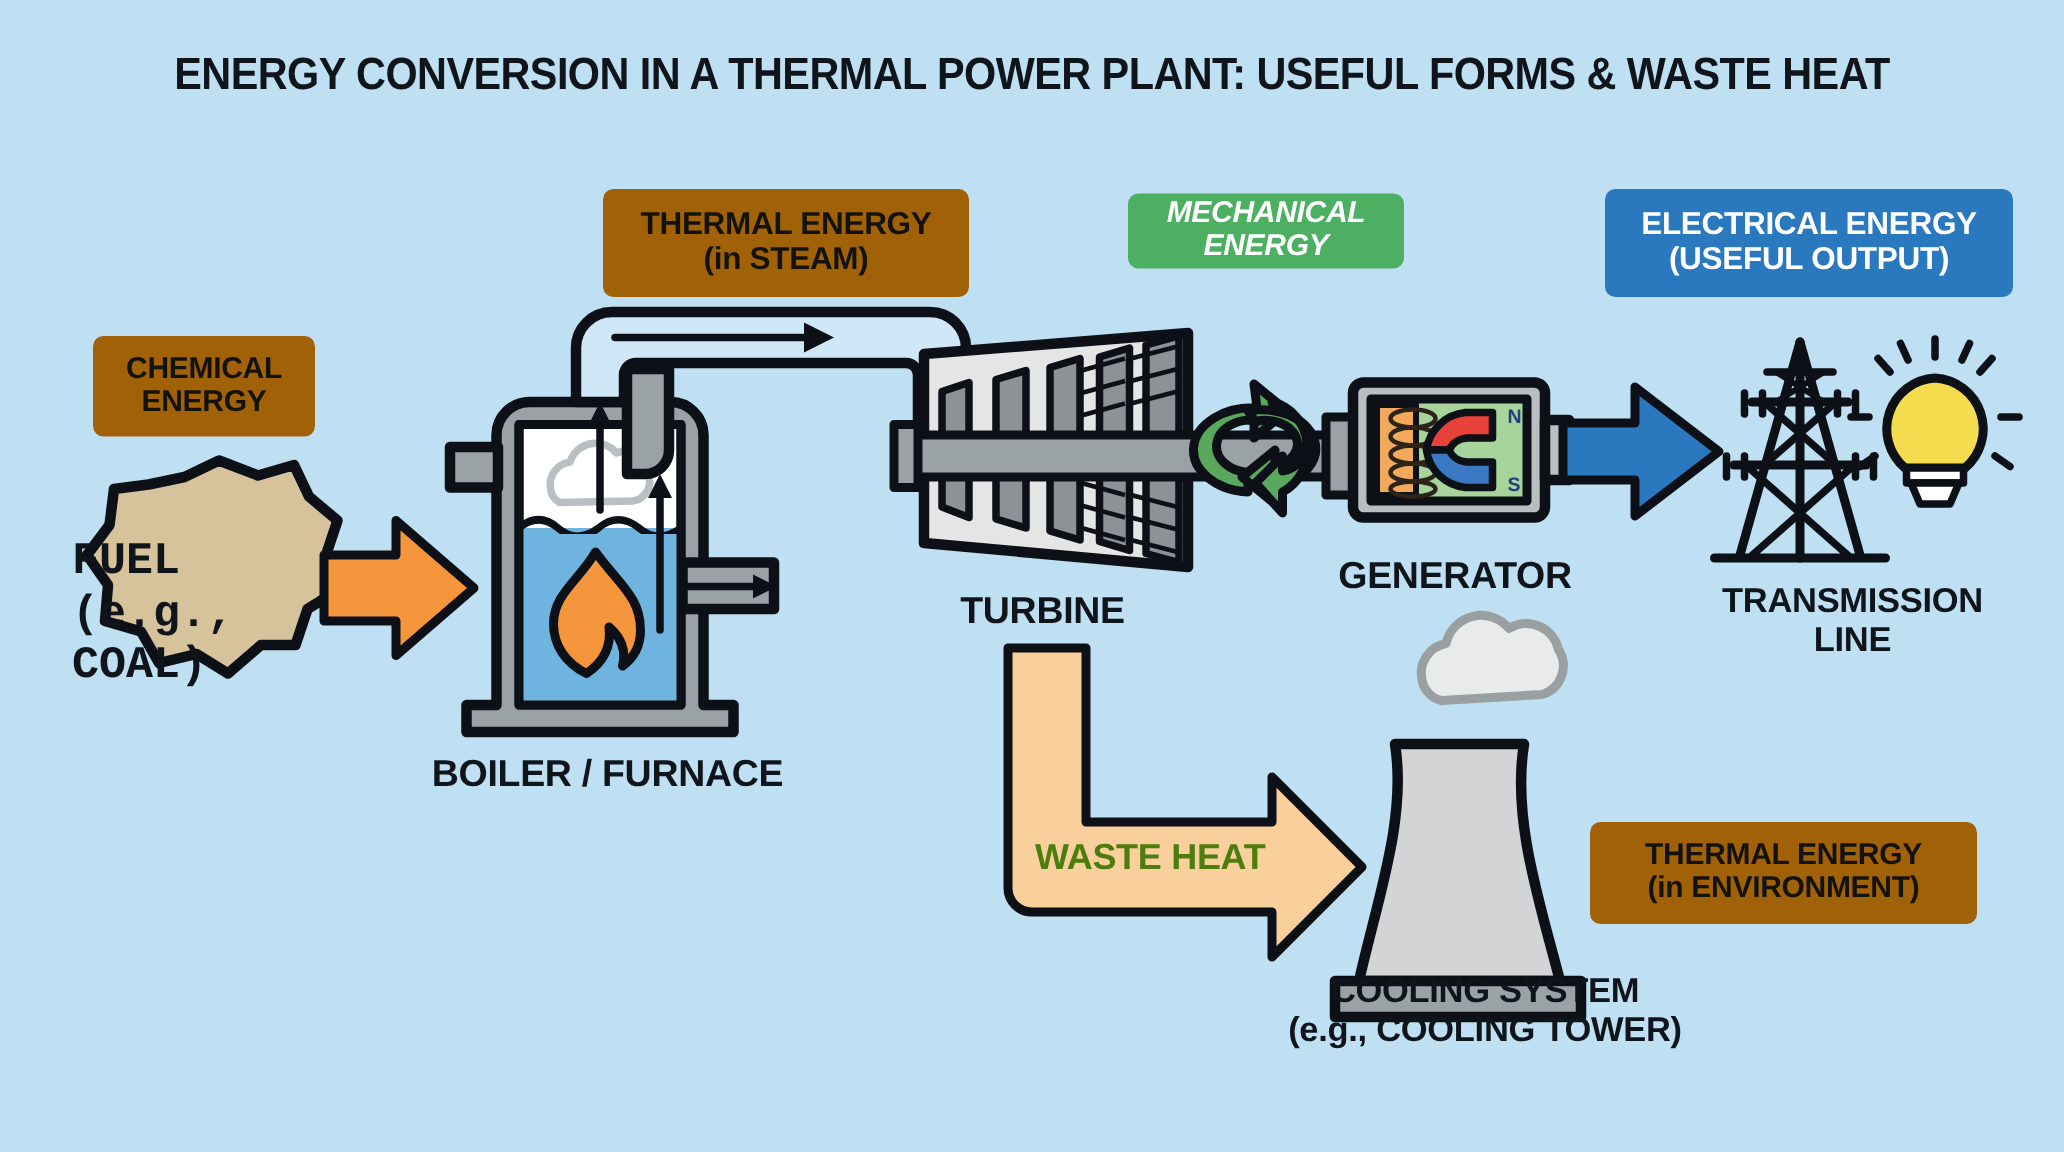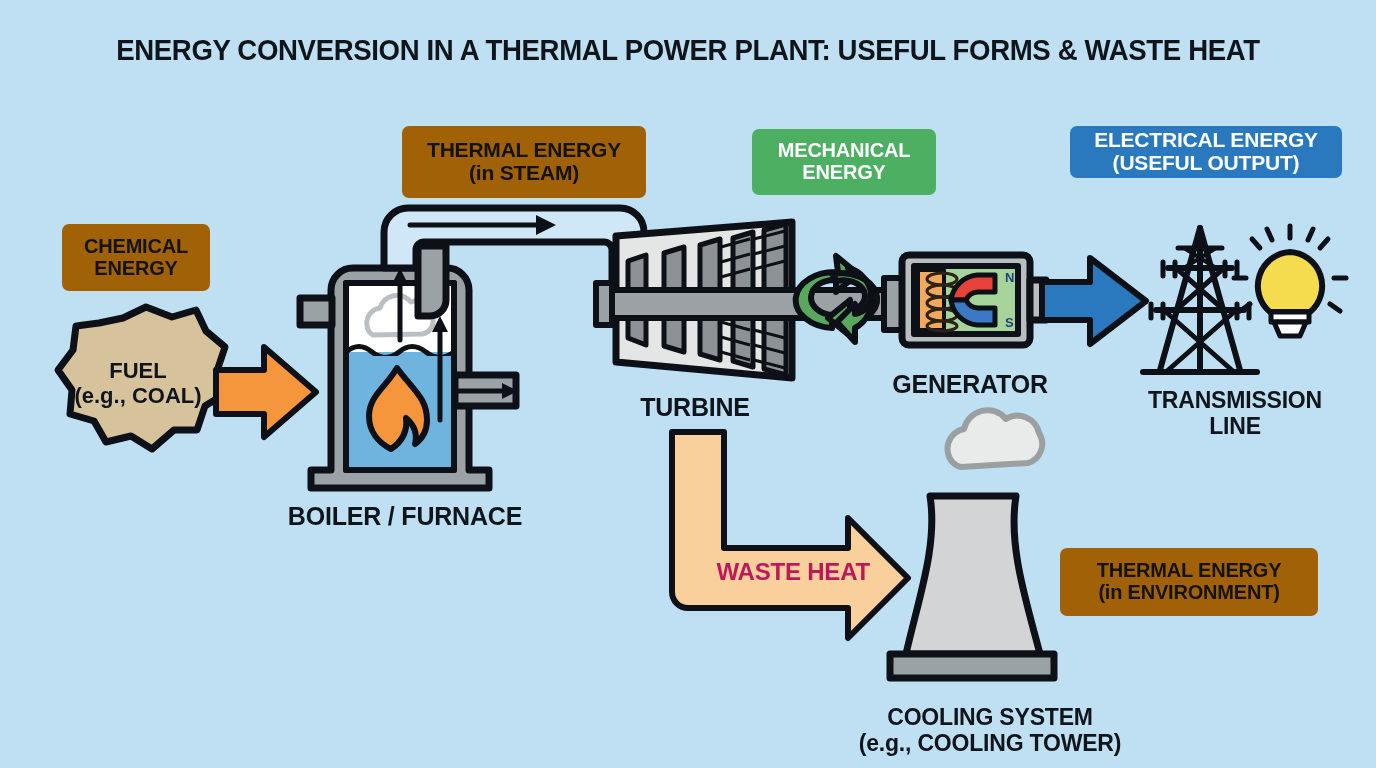--- a/index.html
+++ b/index.html
@@ -27,39 +27,39 @@
     box-sizing:border-box;
     letter-spacing:-0.2px;
   }
   .badge .l1,.badge .l2{display:block;white-space:nowrap;}
   .badge.orange{background:#a16207;color:#14120d;}
   .badge.green{background:#4caf62;color:#ffffff;}
   .badge.blue{background:#2a79be;color:#ffffff;}
 
   #badge-chemical{left:62px;top:224px;width:148px;height:67px;font-size:20px;}
   #badge-thermal-steam{left:402px;top:126px;width:244px;height:72px;font-size:21px;}
-  #badge-mechanical{left:752px;top:129px;width:184px;height:66px;font-size:20px;}
-  #badge-electrical{left:1070px;top:126px;width:272px;height:52px;font-size:21px;}
+  #badge-mechanical{left:752px;top:129px;width:184px;height:50px;font-size:20px;font-style:italic;}
+  #badge-electrical{left:1070px;top:126px;width:272px;height:72px;font-size:21px;}
   #badge-thermal-env{left:1060px;top:548px;width:258px;height:68px;font-size:20px;}
 
   
   .caption{
     position:absolute;text-align:center;font-weight:bold;color:#10151c;
     line-height:1.12;letter-spacing:-0.2px;white-space:nowrap;
   }
   #cap-boiler{left:230px;top:502px;width:350px;font-size:25px;}
   #cap-turbine{left:570px;top:393px;width:250px;font-size:25px;}
   #cap-generator{left:860px;top:370px;width:220px;font-size:25px;}
   #cap-transmission{left:1110px;top:388px;width:250px;font-size:23px;}
-  #cap-cooling{left:790px;top:705px;width:400px;font-size:23px;}
+  #cap-cooling{left:790px;top:648px;width:400px;font-size:23px;}
 
   
   #waste-heat-text{
     position:absolute;left:690px;top:558px;width:180px;
-    text-align:right;font-size:24px;font-weight:bold;color:#be185d;
+    text-align:left;font-size:24px;font-weight:bold;color:#4d7c0f;
     white-space:nowrap;letter-spacing:-0.2px;
   }
 
   
   svg#scene{position:absolute;left:0;top:0;width:1376px;height:768px;}
   .ol{stroke:#0d1117;stroke-linejoin:round;stroke-linecap:round;}
 </style>
 </head>
 <body style="background: rgb(191, 224, 242);">
 
@@ -249,22 +249,22 @@
   <div class="badge blue" id="badge-electrical">
     <span class="l1">ELECTRICAL ENERGY</span>
     <span class="l2">(USEFUL OUTPUT)</span>
   </div>
 
   <div class="badge orange" id="badge-thermal-env">
     <span class="l1">THERMAL ENERGY</span>
     <span class="l2">(in ENVIRONMENT)</span>
   </div>
 
-  <div style="position:absolute;left:48px;top:358px;width:180px;text-align:center;
-              font-size:22px;font-weight:bold;color:#10151c;line-height:1.15;">
+  <div style="position:absolute;left:48px;top:358px;width:180px;text-align:left;
+              font-size:30px;font-weight:bold;color:#10151c;line-height:1.15;font-family:Liberation Mono, monospace;">
     <span>FUEL</span><br>
     <span>(e.g., COAL)</span>
   </div>
 
   <div id="waste-heat-text">WASTE HEAT</div>
 
   <div class="caption" id="cap-boiler">BOILER / FURNACE</div>
   <div class="caption" id="cap-turbine">TURBINE</div>
   <div class="caption" id="cap-generator">GENERATOR</div>
 

